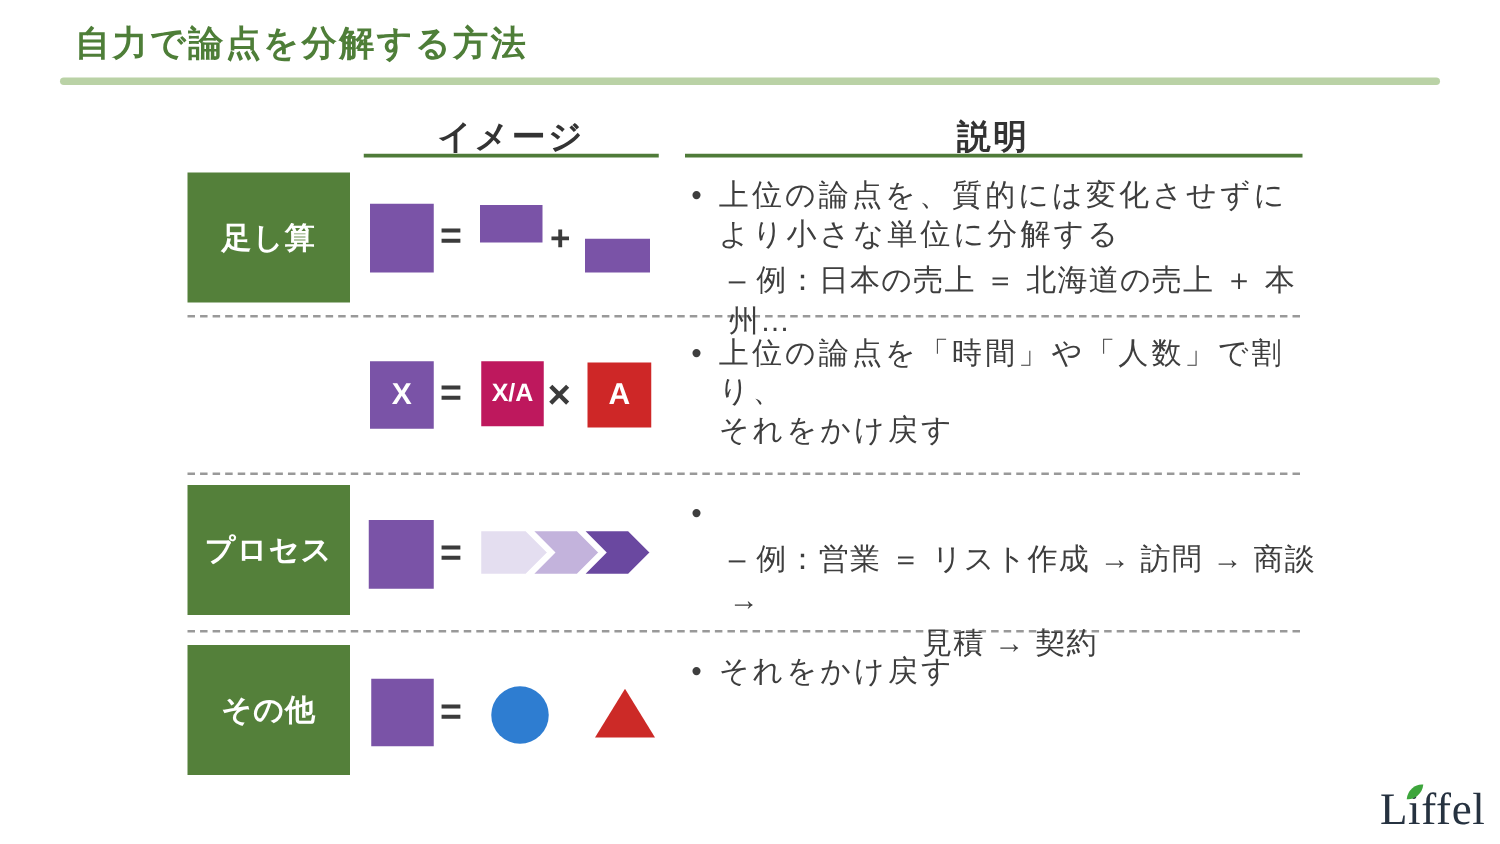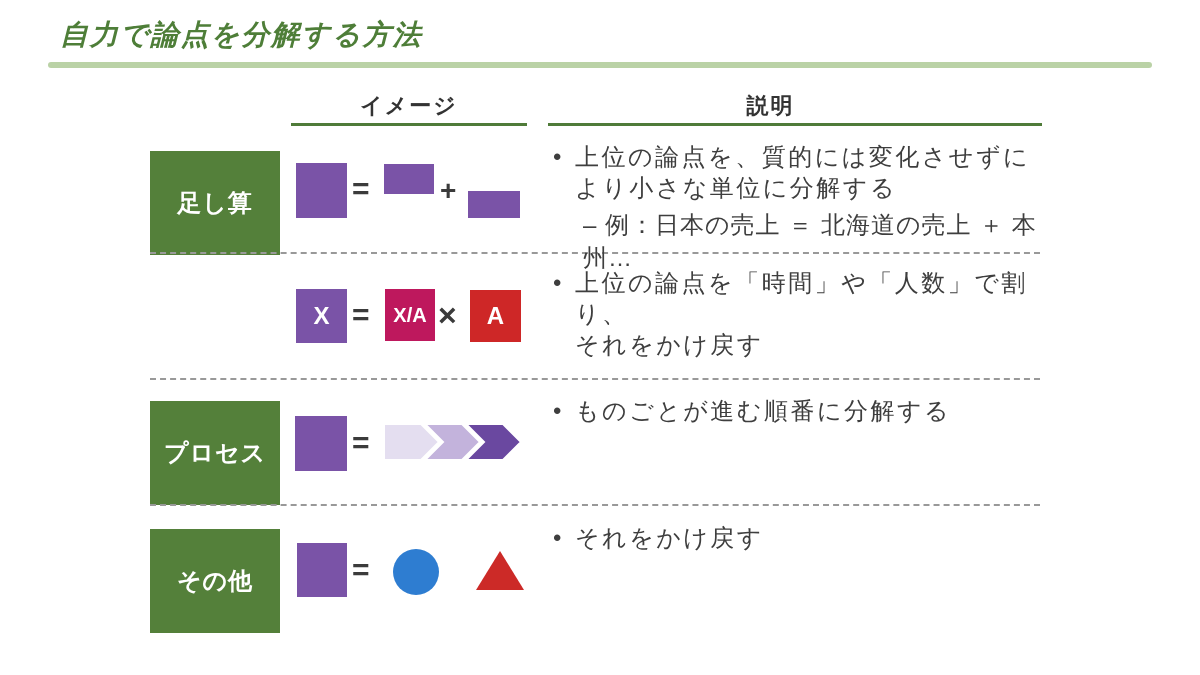--- a/index.html
+++ b/index.html
@@ -1,34 +1,34 @@
 <!DOCTYPE html>
 <html><head>
 <meta charset="utf-8">
 <style>
   html,body{margin:0;padding:0;background:#fff;}
   .slide{position:relative;width:1200px;height:675px;background:#ffffff;
          font-family:"Liberation Sans",sans-serif;overflow:hidden;}
 
   .title{position:absolute;left:60px;top:16px;font-size:28px;font-weight:bold;
-         color:#4e7e38;letter-spacing:2px;font-style:italic;}
+         color:#4e7e38;letter-spacing:2px;}
   .title-rule{position:absolute;left:48px;top:62px;width:1104px;height:6px;
          background:#bad2a6;border-radius:3px;}
 
-  .col-head{position:absolute;top:91px;font-size:22px;font-weight:bold;color:#333;
+  .col-head{position:absolute;top:91px;font-size:27px;font-weight:bold;color:#333;
          text-align:center;letter-spacing:2px;}
   .col-head-image{left:290px;width:238px;}
-  .col-head-desc{left:523px;width:495px;}
+  .col-head-desc{left:547px;width:495px;}
   .col-rule{position:absolute;top:123px;height:3px;background:#4f7b39;}
   .col-rule-image{left:291px;width:236px;}
   .col-rule-desc{left:548px;width:494px;}
 
   .row-label{position:absolute;left:150px;width:130px;height:104px;background:#54803a;
          color:#fff;font-weight:bold;font-size:24px;display:flex;align-items:center;
-         justify-content:center;letter-spacing:1px;margin-top:13px;}
+         justify-content:center;letter-spacing:1px;}
   .sep{position:absolute;left:150px;width:890px;border-top:2px dashed #999;}
 
   .sq{position:absolute;background:#7a53a7;display:flex;align-items:center;
       justify-content:center;color:#fff;font-weight:bold;}
   .op{position:absolute;color:#3b3b3b;font-weight:bold;font-size:30px;line-height:1;}
   .circle{position:absolute;width:46px;height:46px;border-radius:50%;background:#2e7dd1;}
   .triangle{position:absolute;width:0;height:0;border-left:24px solid transparent;
       border-right:24px solid transparent;border-bottom:39px solid #cc2a27;}
   .chevrons{position:absolute;}
 
@@ -103,25 +103,30 @@
     <div class="bullet-line">
       <span class="bullet">•</span>
       <span class="bullet-text">上位の論点を「時間」や「人数」で割り、
 それをかけ戻す</span>
     </div>
   </div>
 
   <div class="desc" style="top:395px">
     <div class="bullet-line">
       <span class="bullet">•</span>
-      <span class="bullet-text">ものごとが進む順番に分解する</span>
     </div>
+    <div class="sub">– 例：営業 ＝ リスト作成 → 訪問 → 商談 →</div>
+    <div class="sub sub2">見積 → 契約</div>
   </div>
 
   <div class="desc" style="top:522px">
     <div class="bullet-line">
       <span class="bullet">•</span>
       <span class="bullet-text">それをかけ戻す</span>
     </div>
   </div>
 
+  <div class="logo">
+    <span>Liffel</span>
+    <span class="leaf"></span>
+  </div>
 
 </div>
 
 </body></html>

